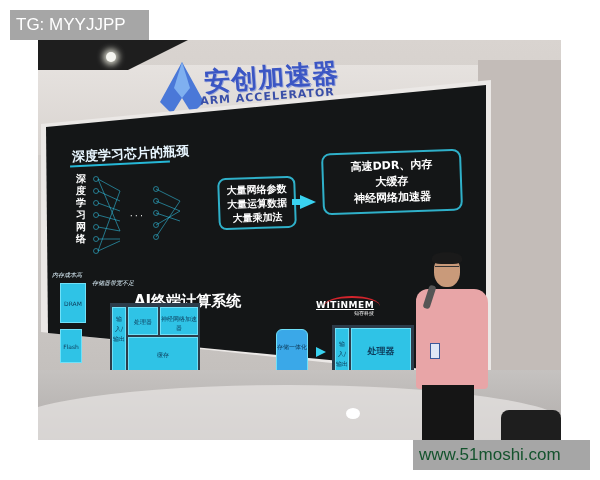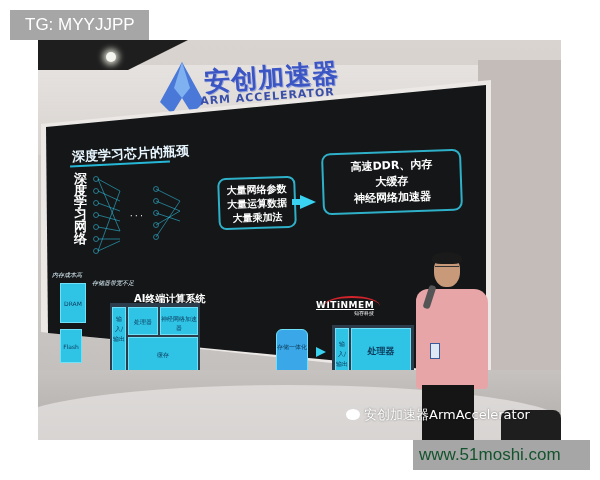--- a/index.html
+++ b/index.html
@@ -12,46 +12,46 @@
   .floor { position:absolute; left:0; top:330px; width:523px; height:70px; background:linear-gradient(180deg,#c5c2c0,#b0acaa); }
   .floor-curve { position:absolute; left:-30px; top:345px; width:560px; height:80px; border-radius:50%; background:#e8e6e4; opacity:.7; }
   .logo { position:absolute; left:122px; top:16px; width:200px; height:60px; }
   .logo-cn { position:absolute; left:44px; top:4px; font-size:26px; font-weight:bold; color:#3b56c4; letter-spacing:1px; transform:rotate(-4deg); text-shadow:1px 1px 0 #9aa6d8; }
   .logo-en { position:absolute; left:40px; top:34px; font-size:11px; font-weight:bold; color:#3a4fa8; letter-spacing:1px; transform:rotate(-4deg); }
   .screen { position:absolute; left:8px; top:45px; width:440px; height:290px; background:#141617; clip-path:polygon(0 42px,100% 0,100% 100%,2px 248px); }
   .screen-frame { position:absolute; left:3px; top:40px; width:450px; height:300px; background:#ebe8e6; clip-path:polygon(0 44px,100% 0,100% 100%,0 252px); }
   .slide { position:absolute; left:8px; top:45px; width:440px; height:290px; }
   .title { position:absolute; left:26px; top:60px; font-size:13px; font-weight:bold; color:#e8f6ff; transform:rotate(-3deg); }
   .title-line { position:absolute; left:24px; top:78px; width:100px; height:2px; background:#26b7d6; transform:rotate(-3deg); }
-  .vlabel { position:absolute; left:28px; top:88px; width:14px; font-size:13px; font-weight:bold; color:#ffffff; line-height:12px; }
+  .vlabel { position:absolute; left:28px; top:88px; width:14px; font-size:10px; font-weight:bold; color:#ffffff; line-height:12px; text-align:center; }
   .nn { position:absolute; left:44px; top:86px; }
   .box1 { position:absolute; left:172px; top:92px; width:78px; height:52px; border:2px solid #2fb0c9; border-radius:8px; color:#fff; font-size:10px; font-weight:bold; text-align:center; line-height:14px; padding-top:4px; box-sizing:border-box; transform:rotate(-2deg); }
   .arrow { position:absolute; left:254px; top:110px; width:0; height:0; border-left:16px solid #39d2f0; border-top:7px solid transparent; border-bottom:7px solid transparent; }
   .arrow-tail { position:absolute; left:246px; top:114px; width:10px; height:6px; background:#39d2f0; }
   .box2 { position:absolute; left:276px; top:66px; width:140px; height:62px; border:2px solid #2fb0c9; border-radius:9px; color:#fff; font-size:11px; font-weight:bold; text-align:center; line-height:16px; padding-top:5px; box-sizing:border-box; transform:rotate(-2deg); }
   .small-label { position:absolute; font-size:6px; color:#e0f4ff; font-style:italic; }
   .cyan { position:absolute; background:#2fc3e6; border:1px solid #6fe0f8; box-sizing:border-box; color:#0d3b5a; font-size:6px; text-align:center; }
-  .sub-title { position:absolute; left:88px; top:207px; font-size:10px; font-weight:bold; color:#ffffff; }
+  .sub-title { position:absolute; left:88px; top:207px; font-size:15px; font-weight:bold; color:#ffffff; }
   .ai-frame { position:absolute; left:64px; top:218px; width:90px; height:70px; background:#2d3c4a; }
   .witin { position:absolute; left:270px; top:215px; }
   .witin-text { font-size:9px; font-weight:bold; color:#ffffff; letter-spacing:.5px;text-decoration:underline; }
   .witin-sub { font-size:5px; color:#fff; text-align:right; }
   .witin-arc { position:absolute; left:8px; top:-4px; width:56px; height:18px; border-top:2px solid #d3242c; border-radius:50%; }
   .person { position:absolute; left:370px; top:205px; width:90px; height:200px; }
   .head { position:absolute; left:26px; top:10px; width:26px; height:32px; border-radius:45%; background:#c99a7a; }
   .hair { position:absolute; left:24px; top:7px; width:30px; height:12px; border-radius:50% 50% 30% 30%; background:#1a1a1a; }
   .glasses { position:absolute; left:27px; top:21px; width:24px; height:4px; border-top:1px solid #333; }
   .shirt { position:absolute; left:8px; top:44px; width:72px; height:100px; background:#e8a5a7; border-radius:12px 14px 4px 4px; }
   .pants { position:absolute; left:14px; top:140px; width:52px; height:70px; background:#151515; }
   .mic { position:absolute; left:18px; top:40px; width:7px; height:24px; background:#555; border-radius:3px; transform:rotate(18deg); }
   .badge { position:absolute; left:22px; top:98px; width:8px; height:14px; background:#dfe7f5; border:1px solid #3a5a9a; }
   .podium { position:absolute; left:463px; top:370px; width:60px; height:30px; background:#1e1e1e; border-radius:8px 8px 0 0; }
   .wm { position:absolute; left:308px; top:366px; font-size:13px; color:#ffffff; text-shadow:0 0 2px rgba(0,0,0,.5); white-space:nowrap; }
   .wm-icon { display:inline-block; width:14px; height:11px; background:#fff; border-radius:50%; margin-right:4px; vertical-align:-1px; }
-  .tag-tl { position:absolute; left:10px; top:10px; width:139px; height:30px; background:#a6a6a6; color:#ffffff; font-family:"Liberation Sans", sans-serif; font-size:17px; line-height:30px; padding-left:15px; box-sizing:border-box; }
+  .tag-tl { position:absolute; left:10px; top:10px; width:139px; height:30px; background:#a6a6a6; color:#ffffff; font-family:"Liberation Sans", sans-serif; font-size:17px; line-height:30px; padding-left:6px; box-sizing:border-box; }
   .tag-br { position:absolute; left:413px; top:440px; width:177px; height:30px; background:#a6a6a6; color:#14532d; font-family:"Liberation Sans", sans-serif; font-size:17px; line-height:30px; padding-left:6px; box-sizing:border-box; }
 </style>
 </head>
 <body>
 
 <div class="tag-tl">TG: MYYJJPP</div>
 
 <div class="photo">
   <div class="wall-top"></div>
   <div class="wall-right"></div>
@@ -143,17 +143,17 @@
     <div class="pants"></div>
     <div class="head"></div>
     <div class="hair"></div>
     <div class="glasses"></div>
     <div class="mic"></div>
     <div class="badge"></div>
   </div>
   <div class="podium"></div>
 
   <div class="wm">
-    <span class="wm-icon"></span><span>安创加速器ArmAccelerator</span>
+    <span class="wm-icon"></span>
   </div>
 </div>
 
 <div class="tag-br">www.51moshi.com</div>
 
 </body></html>

